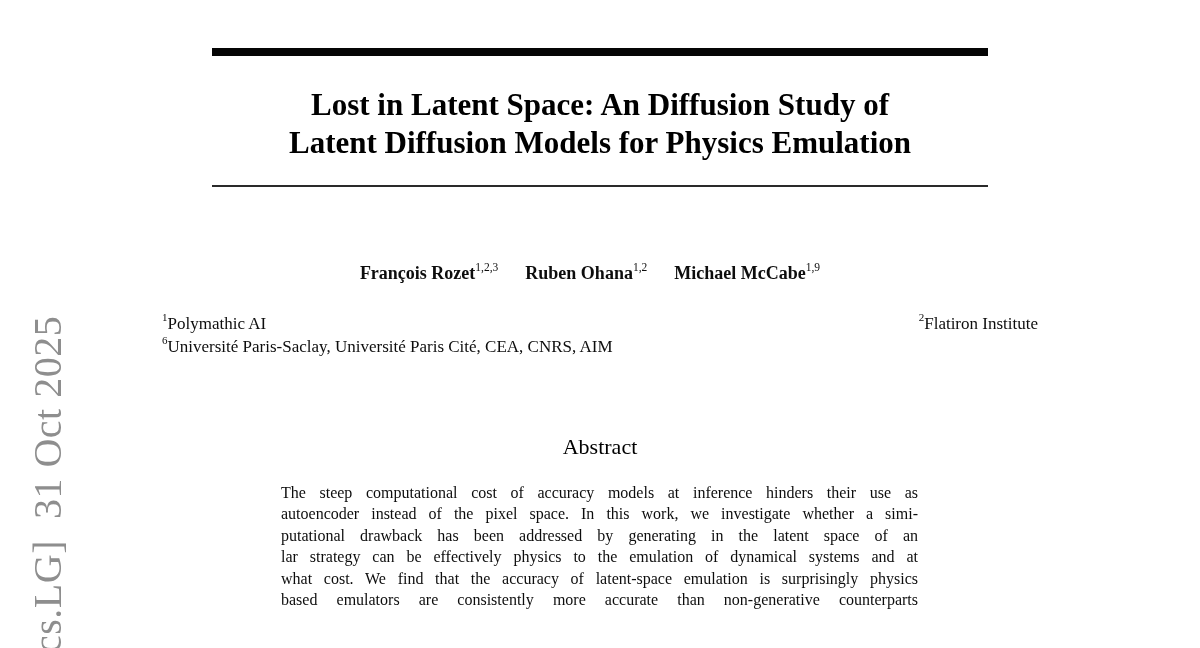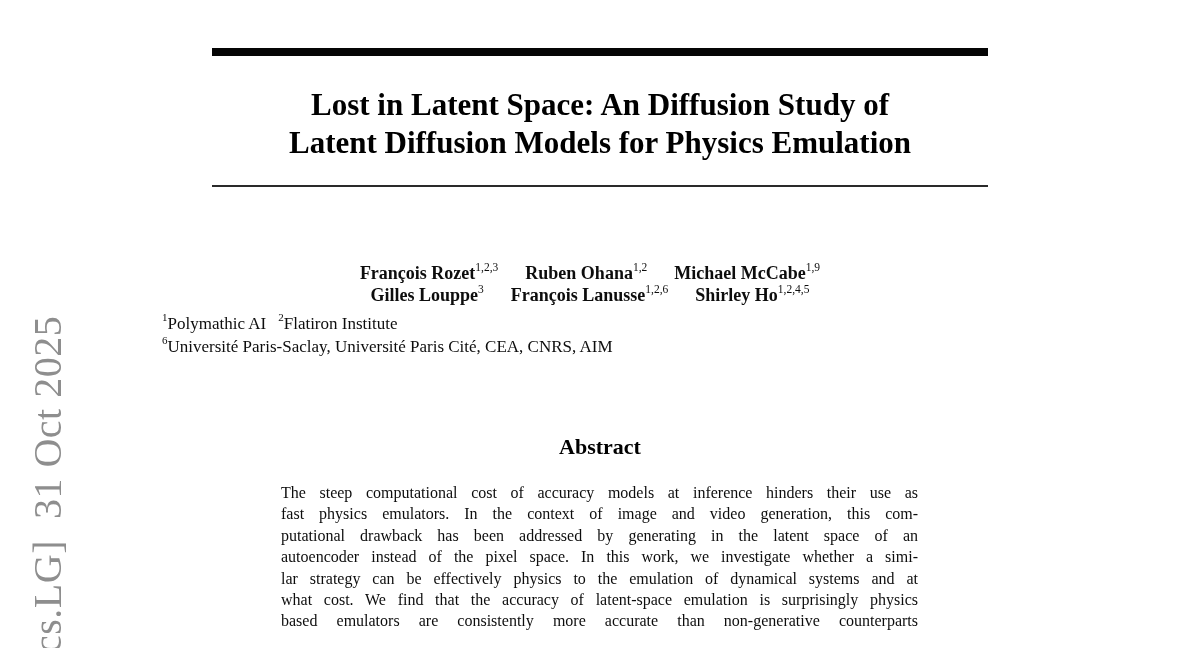--- a/index.html
+++ b/index.html
@@ -82,39 +82,39 @@
     top: -1px;
   }
   .affils {
     position: absolute;
     left: 162px;
     top: 313px;
     width: 876px;
   }
   .affils .row {
     display: flex;
-    justify-content: flex-start;
+    justify-content: space-between;
     column-gap: 12px;
     font-size: 17px;
     line-height: 22.5px;
   }
   .affils sup {
     font-size: 11px;
     line-height: 0;
     position: relative;
     top: -1px;
   }
   .abstract-heading {
     position: absolute;
     left: 212px;
     top: 434px;
     width: 776px;
     text-align: center;
     font-size: 22px;
-    font-weight: bold;
+    font-weight: normal;
     color: #000000;
   }
   .abstract-body {
     position: absolute;
     left: 281px;
     top: 482px;
     width: 637px;
     font-size: 16px;
     line-height: 21.4px;
   }
@@ -139,44 +139,38 @@
   </h1>
 
   <div class="rule-thin"></div>
 
   <div class="authors" id="authors">
       <div class="row">
         <span>François Rozet<sup>1,2,3</sup></span>
         <span>Ruben Ohana<sup>1,2</sup></span>
         <span>Michael McCabe<sup>1,9</sup></span>
       </div>
-      <div class="row">
-        <span>Gilles Louppe<sup>3</sup></span>
-        <span>François Lanusse<sup>1,2,6</sup></span>
-        <span>Shirley Ho<sup>1,2,4,5</sup></span>
-      </div>
     </div>
 
   <div class="affils" id="affils">
       <div class="row">
         <span><sup>1</sup>Polymathic AI</span>
         <span><sup>2</sup>Flatiron Institute</span>
       </div>
       <div class="row">
       </div>
       <div class="row">
         <span><sup>6</sup>Université Paris-Saclay, Université Paris Cité, CEA, CNRS, AIM</span>
       </div>
     </div>
 
   <div class="abstract-heading">Abstract</div>
 
   <div class="abstract-body" id="abstract">
       <div class="aline">The steep computational cost of accuracy models at inference hinders their use as</div>
-      <div class="aline">fast physics emulators. In the context of image and video generation, this com-</div>
+      <div class="aline">autoencoder instead of the pixel space. In this work, we investigate whether a simi-</div>
       <div class="aline">putational drawback has been addressed by generating in the latent space of an</div>
-      <div class="aline">autoencoder instead of the pixel space. In this work, we investigate whether a simi-</div>
       <div class="aline">lar strategy can be effectively physics to the emulation of dynamical systems and at</div>
       <div class="aline">what cost. We find that the accuracy of latent-space emulation is surprisingly physics</div>
       <div class="aline">based emulators are consistently more accurate than non-generative counterparts</div>
     </div>
 
 </div>
 
 </body></html>

